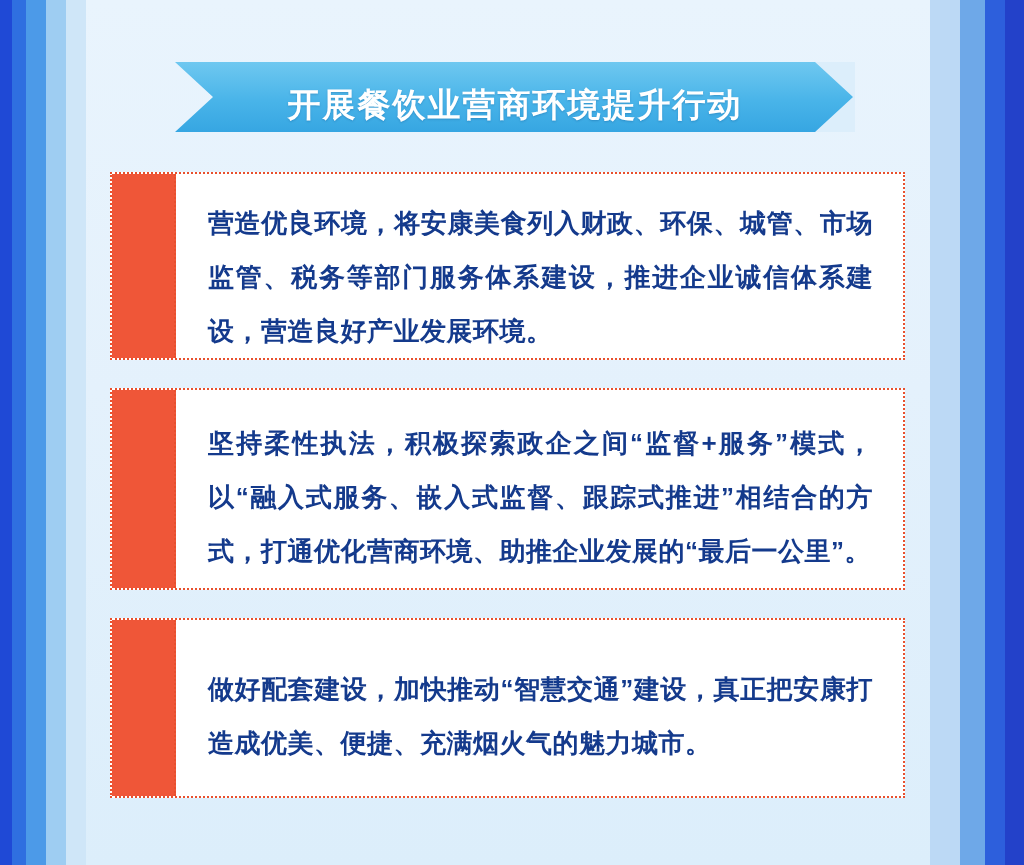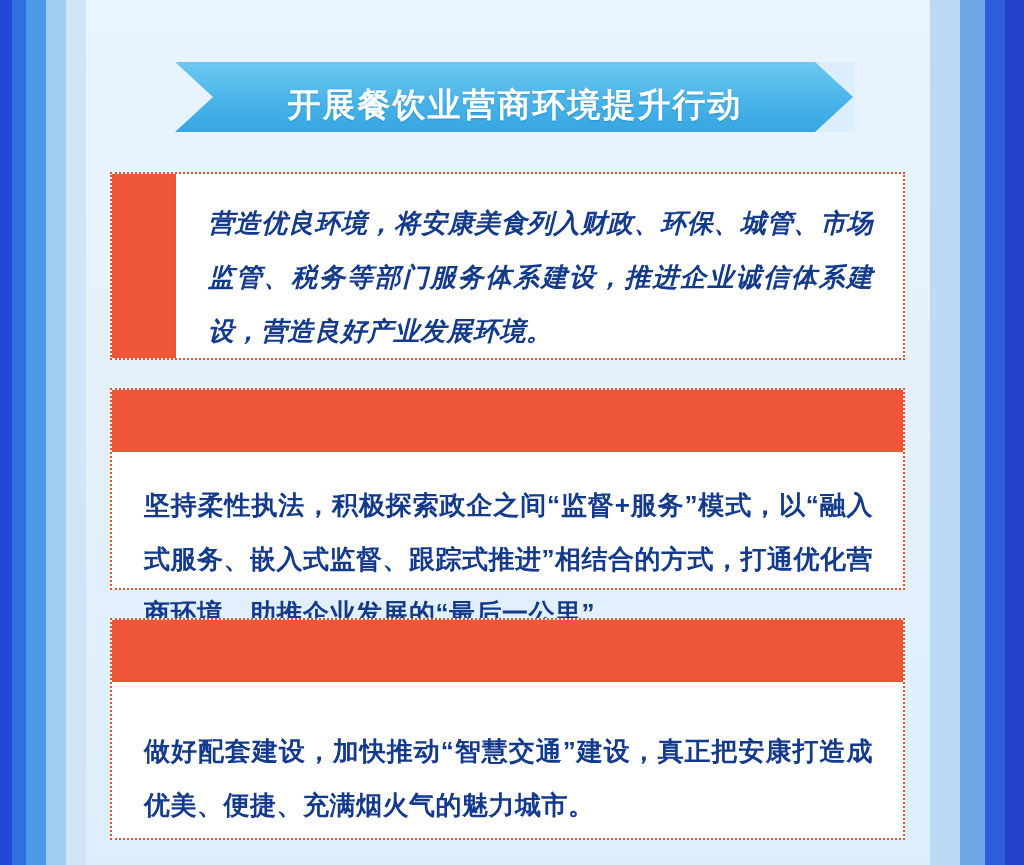--- a/index.html
+++ b/index.html
@@ -108,23 +108,23 @@
     flex: 1 1 auto;
     padding: 26px 30px 26px 32px;
     font-size: 26px;
     line-height: 54px;
     color: #143a8c;
     font-weight: bold;
     letter-spacing: 0.5px;
     text-align: justify;
   }
   .card-1 { height: 188px; }
-  .card-2 { height: 202px; flex-direction: column; }
-  .card-3 { height: 222px; flex-direction: column; }
-  .card-1 .card-body { padding-top: 22px; font-style: italic; }
+  .card-2 { height: 202px; }
+  .card-3 { height: 180px; }
+  .card-1 .card-body { padding-top: 22px; }
   .card-3 .card-body { padding-top: 42px; }
 </style>
 </head>
 <body>
 
 <div class="poster">
   <div class="wash"></div>
 
   <div class="banner-wrap">
     <div class="ribbon"></div>

